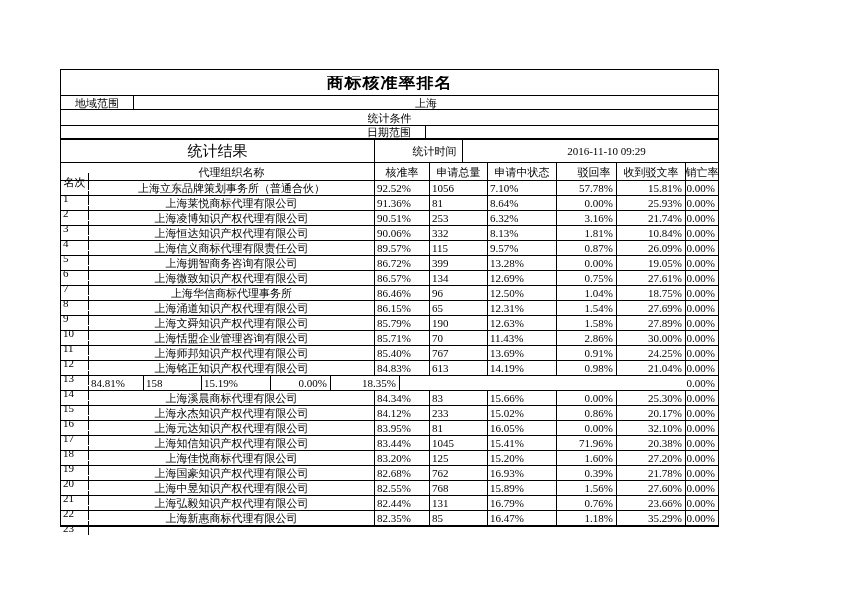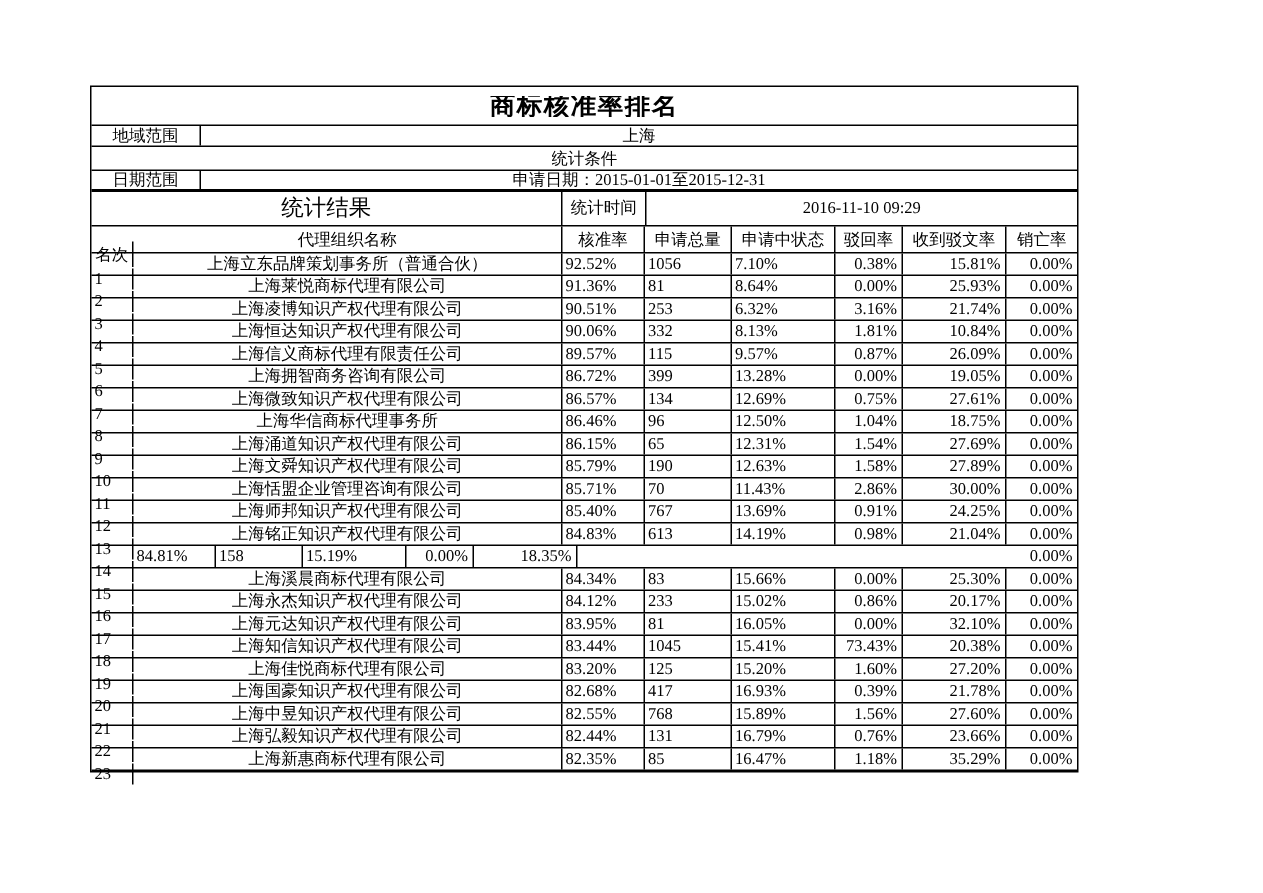--- a/index.html
+++ b/index.html
@@ -14,21 +14,21 @@
   .page {
     position: relative;
     width: 842px;
     height: 595px;
     background: #ffffff;
     overflow: hidden;
   }
   .sheet {
     position: absolute;
     left: 60px;
-    top: 57px;
+    top: 69px;
     width: 659px;
     border: 1px solid #000;
     box-sizing: border-box;
     background: #fff;
   }
   .row {
     display: flex;
     box-sizing: border-box;
     border-bottom: 1px solid #000;
     align-items: center;
@@ -59,23 +59,23 @@
     height: 100%;
     text-align: center;
     display: flex; align-items: center; justify-content: center;
   }
   .kv-value {
     flex: 1;
     height: 100%;
     text-align: center;
     display: flex; align-items: center; justify-content: center;
   }
-  .kv-row-last { border-bottom: 2px solid #000; }
-
-  .result-row { height: 23px; }
+  .kv-row-last { border-bottom: 2px solid #000; flex-direction: column; }
+
+  .result-row { height: 23px; gap: 32px; }
   .result-title {
     width: 314px; height: 100%;
     font-size: 15px;
     display: flex; align-items: center; justify-content: center;
   }
   .stat-time-label {
     width: 56px; height: 100%;
     display: flex; align-items: center; justify-content: center;
   }
   .stat-time-value {
@@ -93,21 +93,21 @@
   .data-cell {
     height: 100%;
     display: flex; align-items: center;
   }
   
   .c0 { width: 28px; margin-top: 20px; }
   .c1 { width: 286px; }
   .c2 { width: 55px; }
   .c3 { width: 58px; }
   .c4 { width: 69px; }
-  .c5 { width: 45px; }
+  .c5 { width: 45px; margin-left: 15px; }
   .c6 { width: 69px; }
   .c7 { flex: 1; }
   .al-left   { justify-content: flex-start; padding-left: 2px; padding-right: 2px; }
   .al-center { justify-content: center; }
   .al-right  { justify-content: flex-end; padding-right: 3px; padding-left: 2px; }
 </style>
 </head>
 <body>
 
 <div class="page">
@@ -148,21 +148,21 @@
         <div class="cell header-cell c7">销亡率</div>
       </div>
 
     <div id="results-body">
         <div class="row data-row">
           <div class="cell data-cell c0 al-left brd-r">1</div>
           <div class="cell data-cell c1 al-center brd-r">上海立东品牌策划事务所（普通合伙）</div>
           <div class="cell data-cell c2 al-left brd-r">92.52%</div>
           <div class="cell data-cell c3 al-left brd-r">1056</div>
           <div class="cell data-cell c4 al-left brd-r">7.10%</div>
-          <div class="cell data-cell c5 al-right brd-r">0.38%</div>
+          <div class="cell data-cell c5 al-right brd-r">57.78%</div>
           <div class="cell data-cell c6 al-right brd-r">15.81%</div>
           <div class="cell data-cell c7 al-right">0.00%</div>
         </div>
         <div class="row data-row">
           <div class="cell data-cell c0 al-left brd-r">2</div>
           <div class="cell data-cell c1 al-center brd-r">上海莱悦商标代理有限公司</div>
           <div class="cell data-cell c2 al-left brd-r">91.36%</div>
           <div class="cell data-cell c3 al-left brd-r">81</div>
           <div class="cell data-cell c4 al-left brd-r">8.64%</div>
           <div class="cell data-cell c5 al-right brd-r">0.00%</div>
@@ -317,39 +317,39 @@
           <div class="cell data-cell c5 al-right brd-r">0.00%</div>
           <div class="cell data-cell c6 al-right brd-r">32.10%</div>
           <div class="cell data-cell c7 al-right">0.00%</div>
         </div>
         <div class="row data-row">
           <div class="cell data-cell c0 al-left brd-r">18</div>
           <div class="cell data-cell c1 al-center brd-r">上海知信知识产权代理有限公司</div>
           <div class="cell data-cell c2 al-left brd-r">83.44%</div>
           <div class="cell data-cell c3 al-left brd-r">1045</div>
           <div class="cell data-cell c4 al-left brd-r">15.41%</div>
-          <div class="cell data-cell c5 al-right brd-r">73.43%</div>
+          <div class="cell data-cell c5 al-right brd-r">71.96%</div>
           <div class="cell data-cell c6 al-right brd-r">20.38%</div>
           <div class="cell data-cell c7 al-right">0.00%</div>
         </div>
         <div class="row data-row">
           <div class="cell data-cell c0 al-left brd-r">19</div>
           <div class="cell data-cell c1 al-center brd-r">上海佳悦商标代理有限公司</div>
           <div class="cell data-cell c2 al-left brd-r">83.20%</div>
           <div class="cell data-cell c3 al-left brd-r">125</div>
           <div class="cell data-cell c4 al-left brd-r">15.20%</div>
           <div class="cell data-cell c5 al-right brd-r">1.60%</div>
           <div class="cell data-cell c6 al-right brd-r">27.20%</div>
           <div class="cell data-cell c7 al-right">0.00%</div>
         </div>
         <div class="row data-row">
           <div class="cell data-cell c0 al-left brd-r">20</div>
           <div class="cell data-cell c1 al-center brd-r">上海国豪知识产权代理有限公司</div>
           <div class="cell data-cell c2 al-left brd-r">82.68%</div>
-          <div class="cell data-cell c3 al-left brd-r">417</div>
+          <div class="cell data-cell c3 al-left brd-r">762</div>
           <div class="cell data-cell c4 al-left brd-r">16.93%</div>
           <div class="cell data-cell c5 al-right brd-r">0.39%</div>
           <div class="cell data-cell c6 al-right brd-r">21.78%</div>
           <div class="cell data-cell c7 al-right">0.00%</div>
         </div>
         <div class="row data-row">
           <div class="cell data-cell c0 al-left brd-r">21</div>
           <div class="cell data-cell c1 al-center brd-r">上海中昱知识产权代理有限公司</div>
           <div class="cell data-cell c2 al-left brd-r">82.55%</div>
           <div class="cell data-cell c3 al-left brd-r">768</div>

